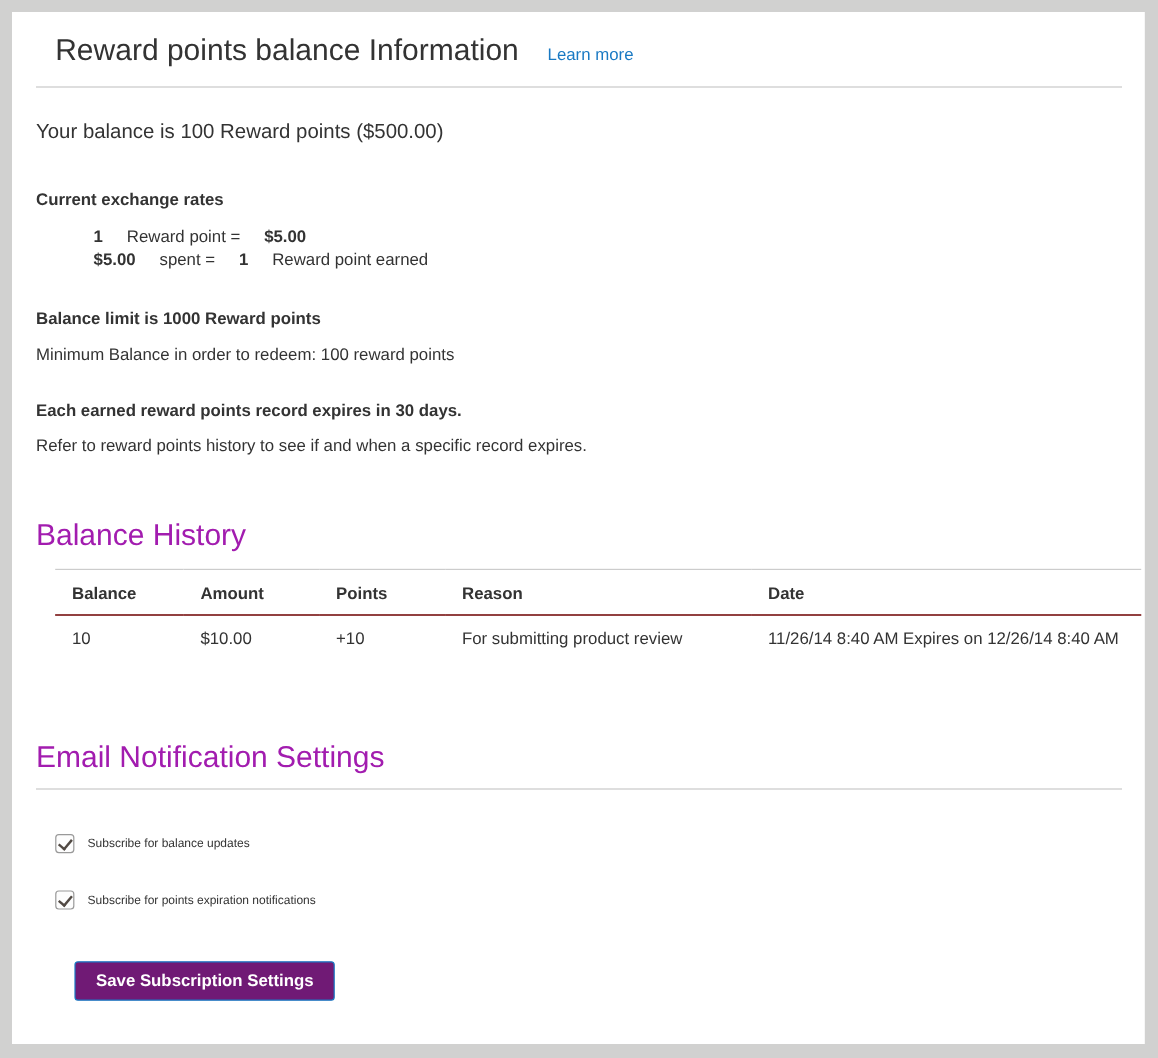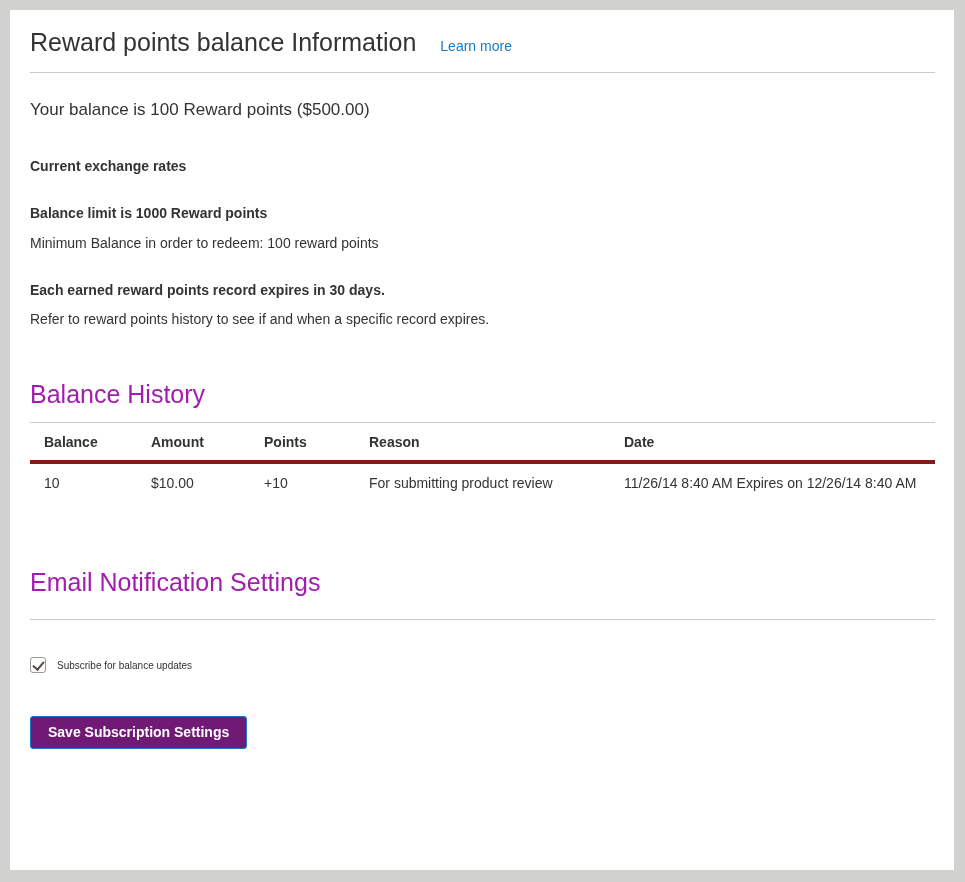--- a/index.html
+++ b/index.html
@@ -1,15 +1,15 @@
 <!DOCTYPE html>
 <html><head>
 <meta charset="utf-8">
 <style>
-  * { box-sizing: border-box; }
+  * { box-sizing: border-box; margin-left: 16px; }
   html, body {
     margin: 0;
     padding: 0;
   }
   body {
     width: 965px;
     height: 882px;
     background: #d1d1d0;
     font-family: "Liberation Sans", "DejaVu Sans", sans-serif;
     color: #333333;
@@ -88,42 +88,42 @@
     border-collapse: collapse;
     margin-top: 13px;
     border-top: 1px solid #cccccc;
   }
   .history-table th {
     text-align: left;
     font-weight: 700;
     font-size: 14px;
     color: #333333;
     padding: 11px 10px 10px 14px;
-    border-bottom: 4px solid #7f1d1d;
+    border-bottom: 1px solid #7f1d1d;
     white-space: nowrap;
   }
   .history-table td {
     font-size: 14px;
     color: #333333;
     padding: 11px 10px 11px 14px;
     white-space: nowrap;
   }
   .history-table tbody tr.alt td {
     background: #f6f6f6;
   }
   .col-balance { width: 107px; }
   .col-amount  { width: 113px; }
   .col-points  { width: 105px; }
   .col-reason  { width: 255px; }
   .col-date    { width: auto; }
 
   
   .notif-heading {
     margin-top: 66px;
-    padding-bottom: 22px;
+    padding-bottom: 11px;
     border-bottom: 1px solid #c9c9c9;
   }
   .checkbox-row {
     display: flex;
     align-items: center;
     margin-top: 31px;
     cursor: pointer;
   }
   .checkbox-row.first { margin-top: 37px; }
   .checkbox {
@@ -179,20 +179,24 @@
   <div class="card-header">
     <h1 class="page-title">Reward points balance Information</h1>
     <a class="learn-more">Learn more</a>
   </div>
   <hr class="divider">
 
   <p class="balance-summary">Your balance is 100 Reward points ($500.00)</p>
 
   <p class="bold-line exchange-heading">Current exchange rates</p>
 
+  <div class="rate-lines">
+    <div><span class="b">1</span><span> Reward point = </span><span class="b">$5.00</span></div>
+    <div><span class="b">$5.00</span><span> spent = </span><span class="b">1</span><span> Reward point earned</span></div>
+  </div>
 
   <p class="bold-line limit-heading">Balance limit is 1000 Reward points</p>
   <p class="plain-line min-balance">Minimum Balance in order to redeem: 100 reward points</p>
 
   <p class="bold-line expiry-heading">Each earned reward points record expires in 30 days.</p>
   <p class="plain-line expiry-note">Refer to reward points history to see if and when a specific record expires.</p>
 
   <h2 class="section-heading history-heading">Balance History</h2>
 
   <table class="history-table">
@@ -216,18 +220,22 @@
     </tbody>
   </table>
 
   <h2 class="section-heading notif-heading">Email Notification Settings</h2>
 
   <label class="checkbox-row first">
     <input type="checkbox" class="checkbox" checked="true" style="">
     <span class="checkbox-label">Subscribe for balance updates</span>
   </label>
 
+  <label class="checkbox-row">
+    <input type="checkbox" class="checkbox" checked="true" style="">
+    <span class="checkbox-label">Subscribe for points expiration notifications</span>
+  </label>
 
   <div>
     <button class="save-button">Save Subscription Settings</button>
   </div>
 
 </div>
 
 </body></html>

